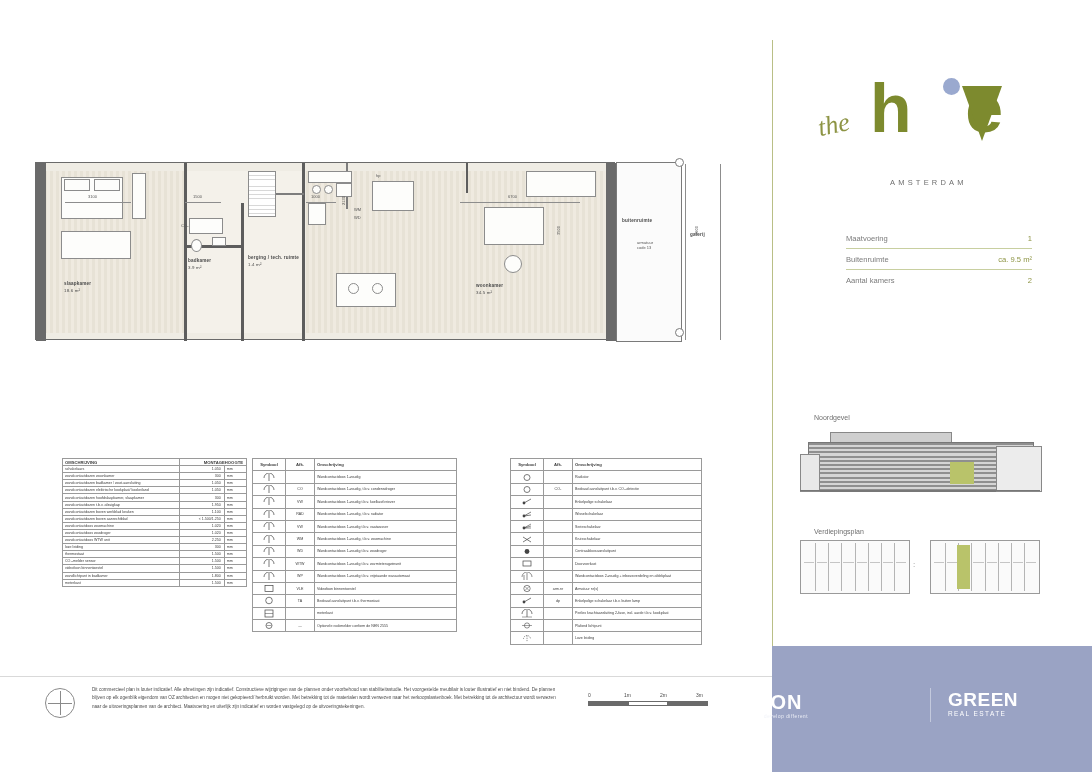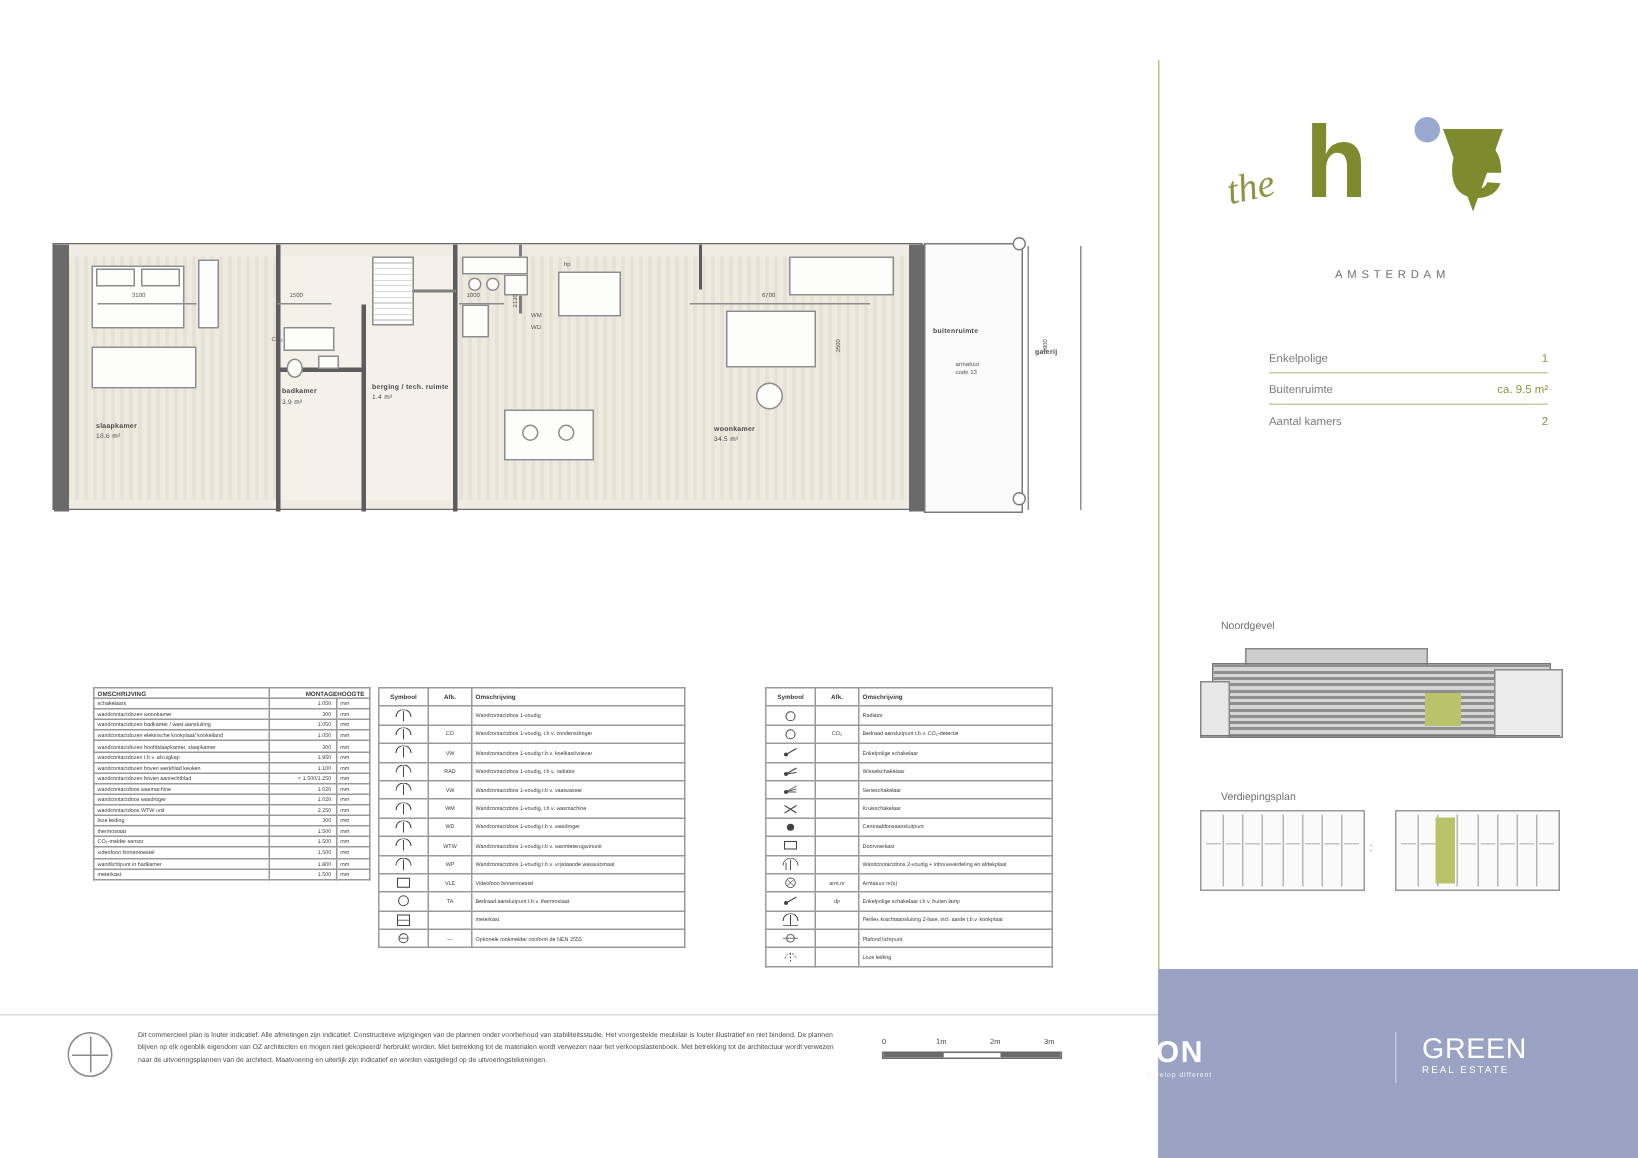--- a/index.html
+++ b/index.html
@@ -155,21 +155,21 @@
   .kp-cell:after{content:"";position:absolute;left:1px;right:1px;top:40%;height:0.6px;background:#c5c5c5;}
   .kp-hl{position:absolute;background:#b9c36a;}
   .kp-dots{position:absolute;left:913px;top:560px;font-size:8px;color:#8a8a8a;letter-spacing:1px;}
 
   
   .footer-band{position:absolute;left:772px;top:646px;width:320px;height:126px;background:#9aa3c4;}
   .brand-ion{position:absolute;left:764px;top:692px;color:#fff;}
   .brand-ion .name{font-size:20px;font-weight:bold;letter-spacing:1px;line-height:20px;}
   .brand-ion .sub{font-size:4.6px;letter-spacing:.6px;margin-top:2px;color:#f0f2f8;}
   .brand-green{position:absolute;left:948px;top:690px;color:#fff;}
-  .brand-green .name{font-size:19px;font-weight:normal;letter-spacing:.5px;line-height:19px;}
+  .brand-green .name{font-size:19px;font-weight:bold;letter-spacing:.5px;line-height:19px;}
   .brand-green .sub{font-size:6.5px;letter-spacing:1.4px;margin-top:1px;}
   .brand-sep{position:absolute;left:930px;top:688px;width:1px;height:34px;background:#c3c9dd;}
 </style>
 </head>
 <body>
 
 <div class="page">
 
   <div class="v-divider"></div>
   <div class="h-divider-bottom"></div>
@@ -656,21 +656,21 @@
   <div class="logo-block">
     <div class="logo-the">the</div>
     <div class="logo-hive">h<span style="color:transparent;">i</span><span style="color:transparent;">v</span>e</div>
     <div class="hive-i-dot"></div>
     <div class="hive-v"></div>
     <div class="logo-amsterdam">AMSTERDAM</div>
   </div>
 
   <div class="spec">
     <div class="spec-row">
-      <span class="k">Enkelpolige</span>
+      <span class="k">Maatvoering</span>
       <span class="v">1</span>
     </div>
     <div class="spec-row">
       <span class="k">Buitenruimte</span>
       <span class="v">ca. 9.5 m²</span>
     </div>
     <div class="spec-row" style="border-bottom:none;">
       <span class="k">Aantal kamers</span>
       <span class="v">2</span>
     </div>

